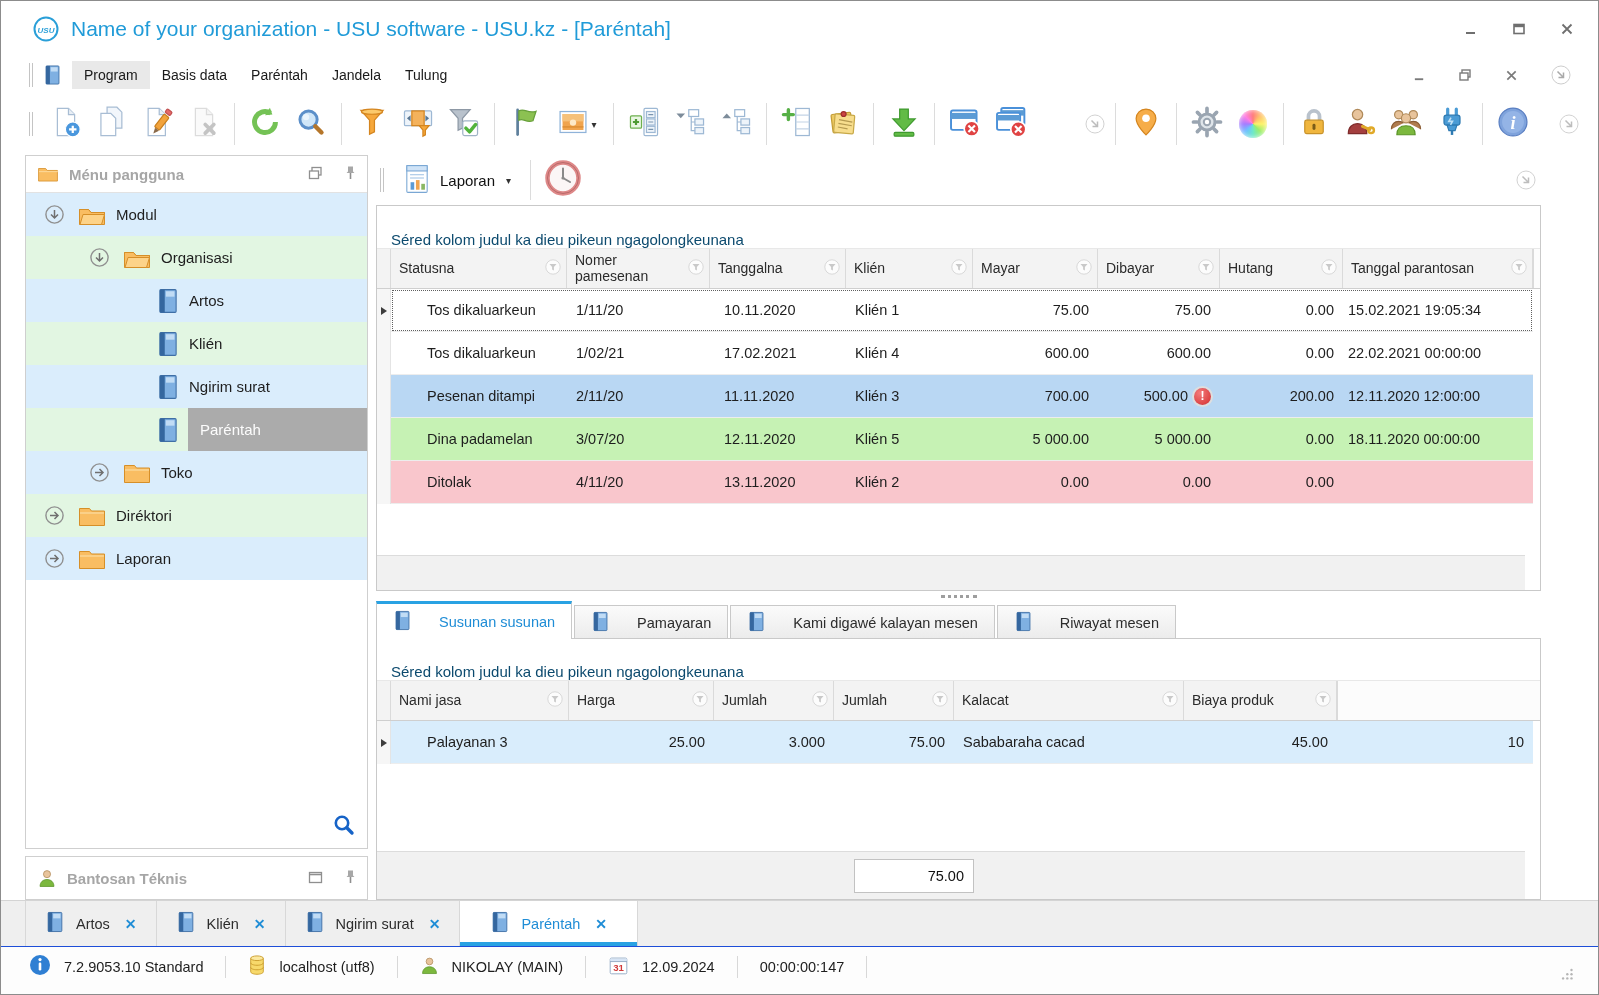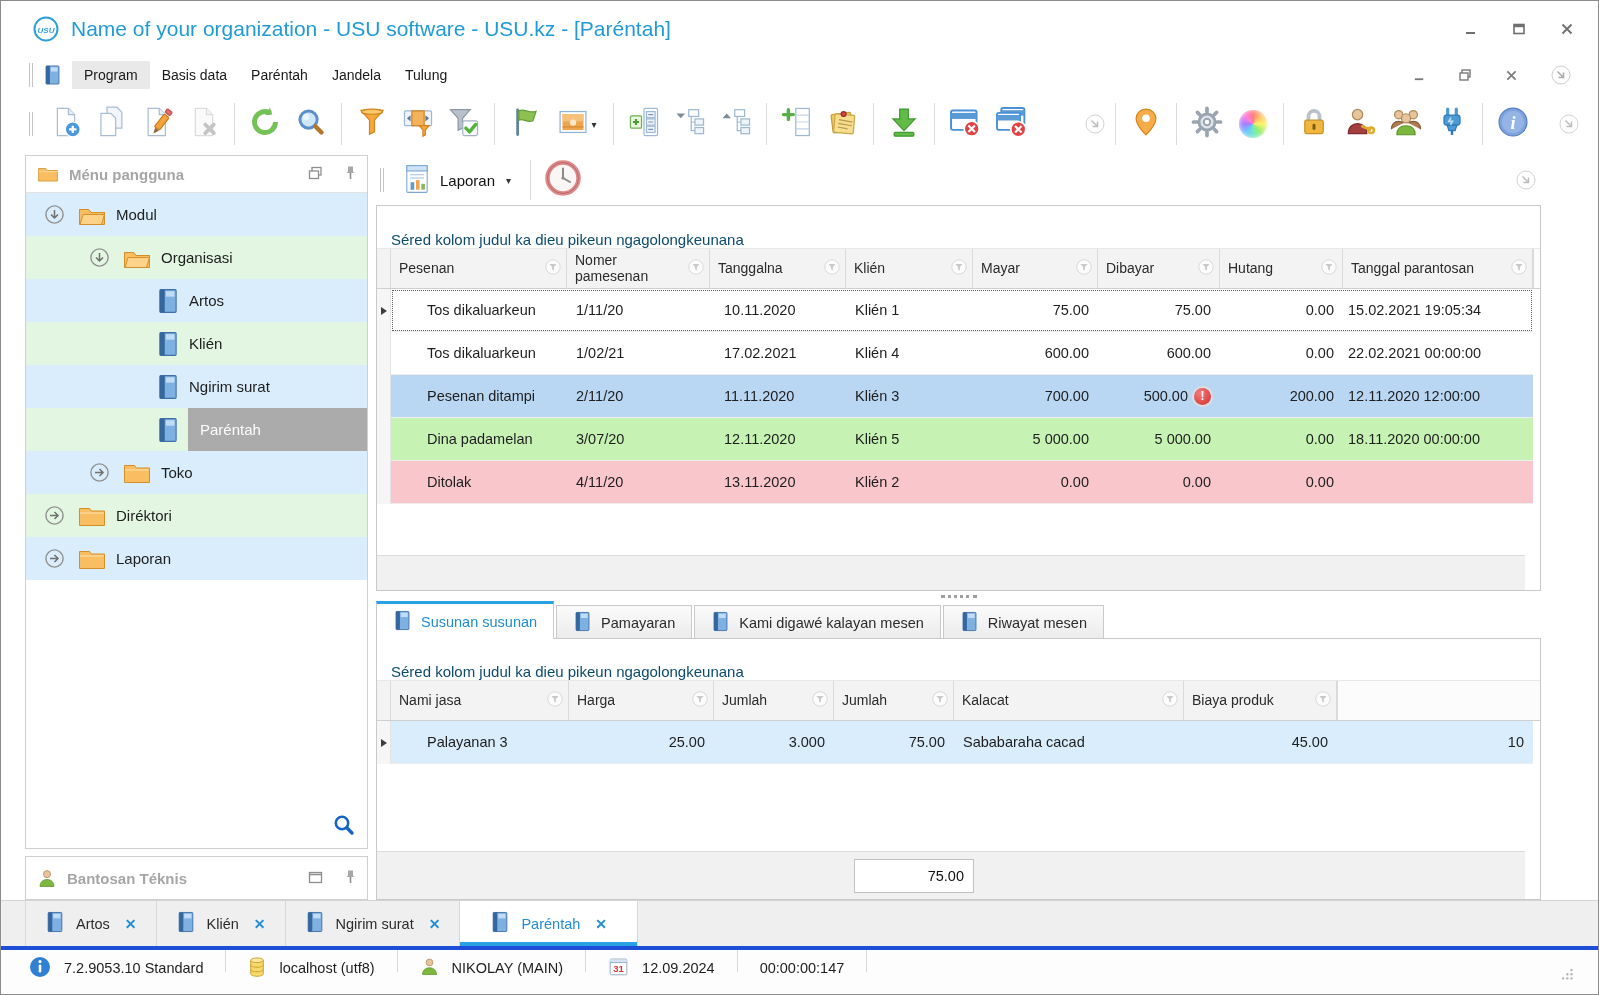--- a/index.html
+++ b/index.html
@@ -78,40 +78,40 @@
   .row-progress{background:#c6f2b4}
   .row-rejected{background:#f9c6cc}
   .excl{width:17px;height:17px;border-radius:50%;background:radial-gradient(circle at 35% 30%,#f37b7b,#d42c2c);color:#fff;font-weight:bold;font-size:12px;display:flex;align-items:center;justify-content:center;margin-left:6px;box-shadow:0 0 0 2px #dedede;flex:0 0 auto}
   .grid-empty{flex:1;background:#fff;margin-right:15px}
   .grid-footer{height:35px;flex:0 0 auto;background:#f1f1f1;border-top:1px solid #dcdcdc;margin-right:15px}
 
   .splitter{height:10px;flex:0 0 auto;display:flex;align-items:center;justify-content:center}
   .splitter .dots{width:36px;border-top:3px dotted #9e9e9e}
 
   .dtabs{height:38px;flex:0 0 auto;display:flex;align-items:flex-end}
-  .dtab{height:34px;display:flex;align-items:center;gap:9px;padding:0 16px;background:linear-gradient(#fbfbfb,#ebebeb);border:1px solid #c9c9c9;border-bottom:none;font-size:14.5px;color:#2c2c2c;margin-right:2px;white-space:nowrap}
+  .dtab{height:34px;display:flex;align-items:center;gap:27px;padding:0 16px;background:linear-gradient(#fbfbfb,#ebebeb);border:1px solid #c9c9c9;border-bottom:none;font-size:14.5px;color:#2c2c2c;margin-right:2px;white-space:nowrap}
   .dtab.active{height:38px;background:#fff;border-top:3px solid #29a2e3;color:#1f8dd6;z-index:2}
 
   .detail-panel{flex:1;min-height:0;margin-top:-1px}
   
   .s0{width:178px}.s1{width:145px}.s2{width:120px}.s3{width:120px}.s4{width:230px}.s5{width:153px}.s6{width:196px}
   .row-detail{background:#d9edfc}
   .sum-strip{height:48px;flex:0 0 auto;background:#f1f1f1;border-top:1px solid #dcdcdc;position:relative;margin-right:15px}
   .sum-box{position:absolute;left:477px;top:7px;width:120px;height:34px;background:#fff;border:1px solid #c2c2c2;display:flex;align-items:center;justify-content:flex-end;padding:0 9px;font-size:14.5px;color:#111}
 
   
   .doctabs{height:46px;flex:0 0 auto;background:#efefef;border-top:1px solid #d4d4d4;display:flex;align-items:stretch;padding-left:24px}
   .dt{display:flex;align-items:center;gap:11px;padding:0 19px;border-right:1px solid #d8d8d8;font-size:14.5px;color:#2c2c2c;position:relative;white-space:nowrap}
   .dt:first-child{border-left:1px solid #d8d8d8}
   .dt.active{background:#fff;color:#1f8dd6}
   .dt.active::after{content:"";position:absolute;left:0;right:0;bottom:0;height:4px;background:#29a2e3}
   .dt .x{color:#1f8dd6;font-weight:bold;font-size:14px;margin-left:4px}
 
   
-  .statusbar{height:48px;flex:0 0 auto;border-top:4px solid #1d4ed8;display:flex;padding:0 24px 8px 28px;font-size:14.5px;color:#1e1e1e;background:#fdfdfd}
+  .statusbar{height:48px;flex:0 0 auto;border-top:1px solid #1d4ed8;display:flex;align-items:center;padding:0 24px 8px 28px;font-size:14.5px;color:#1e1e1e;background:#fdfdfd}
   .sitem{display:flex;align-items:center;gap:13px;white-space:nowrap}
   .ssep{width:1px;height:22px;background:#d8d8d8;margin:0 22px}
   .footstrip{flex:1;position:relative}
   .sgrip{position:absolute;right:4px;bottom:3px}
 </style>
 </head>
 <body>
 
 <div class="window">
 
@@ -645,21 +645,21 @@
           </span>
       </div>
 
       <div class="grid-panel orders-panel">
         <div class="groupby">
           <span>Séred kolom judul ka dieu pikeun ngagolongkeunana</span>
         </div>
         <div class="ghead">
           <div class="ghmark"></div>
           <div class="gh o0">
-              <span class="lbl">Pesenan</span>
+              <span class="lbl">Statusna</span>
               <span class="funnel"><svg width="16" height="16" viewBox="0 0 16 16">
                   <circle cx="8" cy="8" r="7.2" fill="#fcfcfc" stroke="#d8d8d8"></circle>
                   <path d="M4.5 5h7l-2.6 3v3.4l-1.8-.9V8z" fill="#c9c9c9"></path>
                 </svg></span>
             </div>
           <div class="gh o1">
               <span class="lbl">Nomer pamesenan</span>
               <span class="funnel"><svg width="16" height="16" viewBox="0 0 16 16">
                   <circle cx="8" cy="8" r="7.2" fill="#fcfcfc" stroke="#d8d8d8"></circle>
                   <path d="M4.5 5h7l-2.6 3v3.4l-1.8-.9V8z" fill="#c9c9c9"></path>

